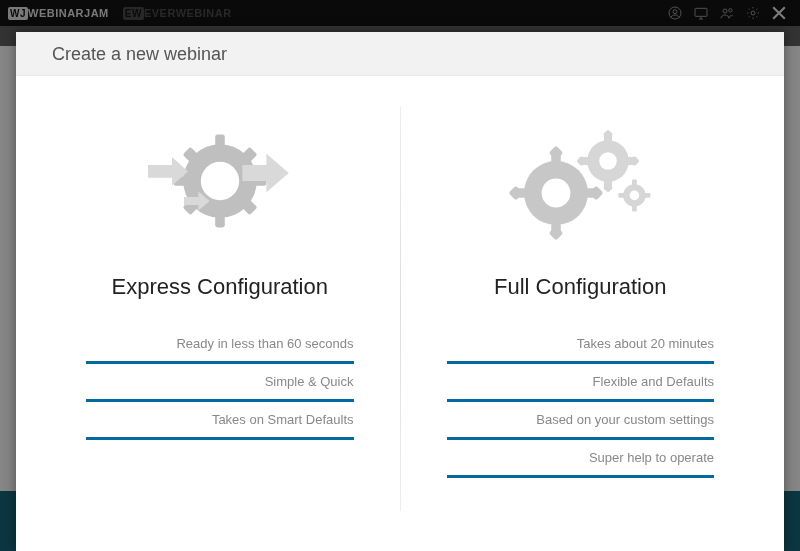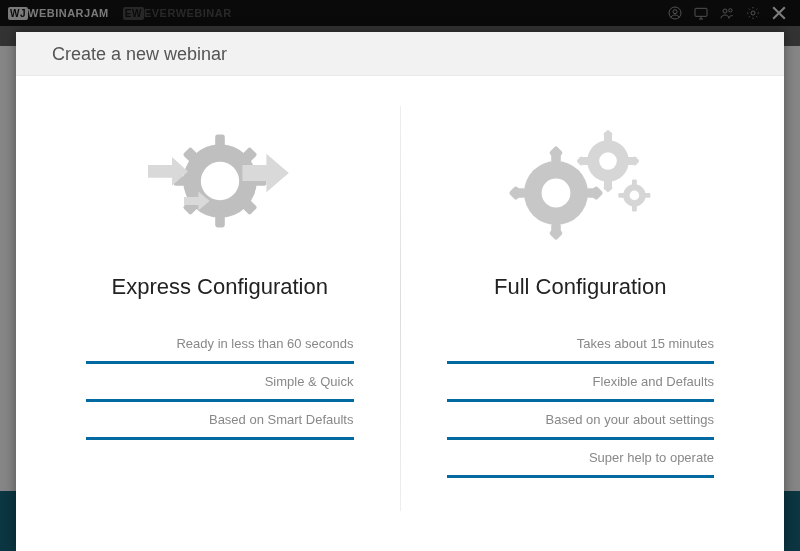--- a/index.html
+++ b/index.html
@@ -196,21 +196,21 @@
           <g fill="#d9d9d9">
             <path d="M10 60 h30 v-10 l20 18 -20 18 v-10 h-30 z"></path>
             <path d="M128 60 h30 v-14 l28 24 -28 24 v-14 h-30 z"></path>
             <path d="M55 100 h18 v-7 l14 12 -14 12 v-7 h-18 z"></path>
           </g>
         </svg>
       </div>
       <div class="opt-title">Express Configuration</div>
       <div class="feat">Ready in less than 60 seconds</div>
       <div class="feat">Simple &amp; Quick</div>
-      <div class="feat">Based on Smart Defaults</div>
+      <div class="feat">Takes on Smart Defaults</div>
     </div>
 
     <div class="divider"></div>
 
     <div class="option">
       <div class="opt-icon">
         <svg viewBox="0 0 200 160" width="160" height="140">
           <g fill="#c7c7c7">
 
             <g transform="translate(70,95)">
@@ -248,20 +248,20 @@
               <circle r="6" fill="#fff"></circle>
               <rect x="-3" y="-20" width="6" height="8" rx="1.5"></rect>
               <rect x="-3" y="12" width="6" height="8" rx="1.5"></rect>
               <rect x="-20" y="-3" width="8" height="6" rx="1.5"></rect>
               <rect x="12" y="-3" width="8" height="6" rx="1.5"></rect>
             </g>
           </g>
         </svg>
       </div>
       <div class="opt-title">Full Configuration</div>
-      <div class="feat">Takes about 15 minutes</div>
+      <div class="feat">Takes about 20 minutes</div>
       <div class="feat">Flexible and Defaults</div>
-      <div class="feat">Based on your about settings</div>
+      <div class="feat">Based on your custom settings</div>
       <div class="feat">Super help to operate</div>
     </div>
 
   </div>
 </div>
 
 </body></html>

